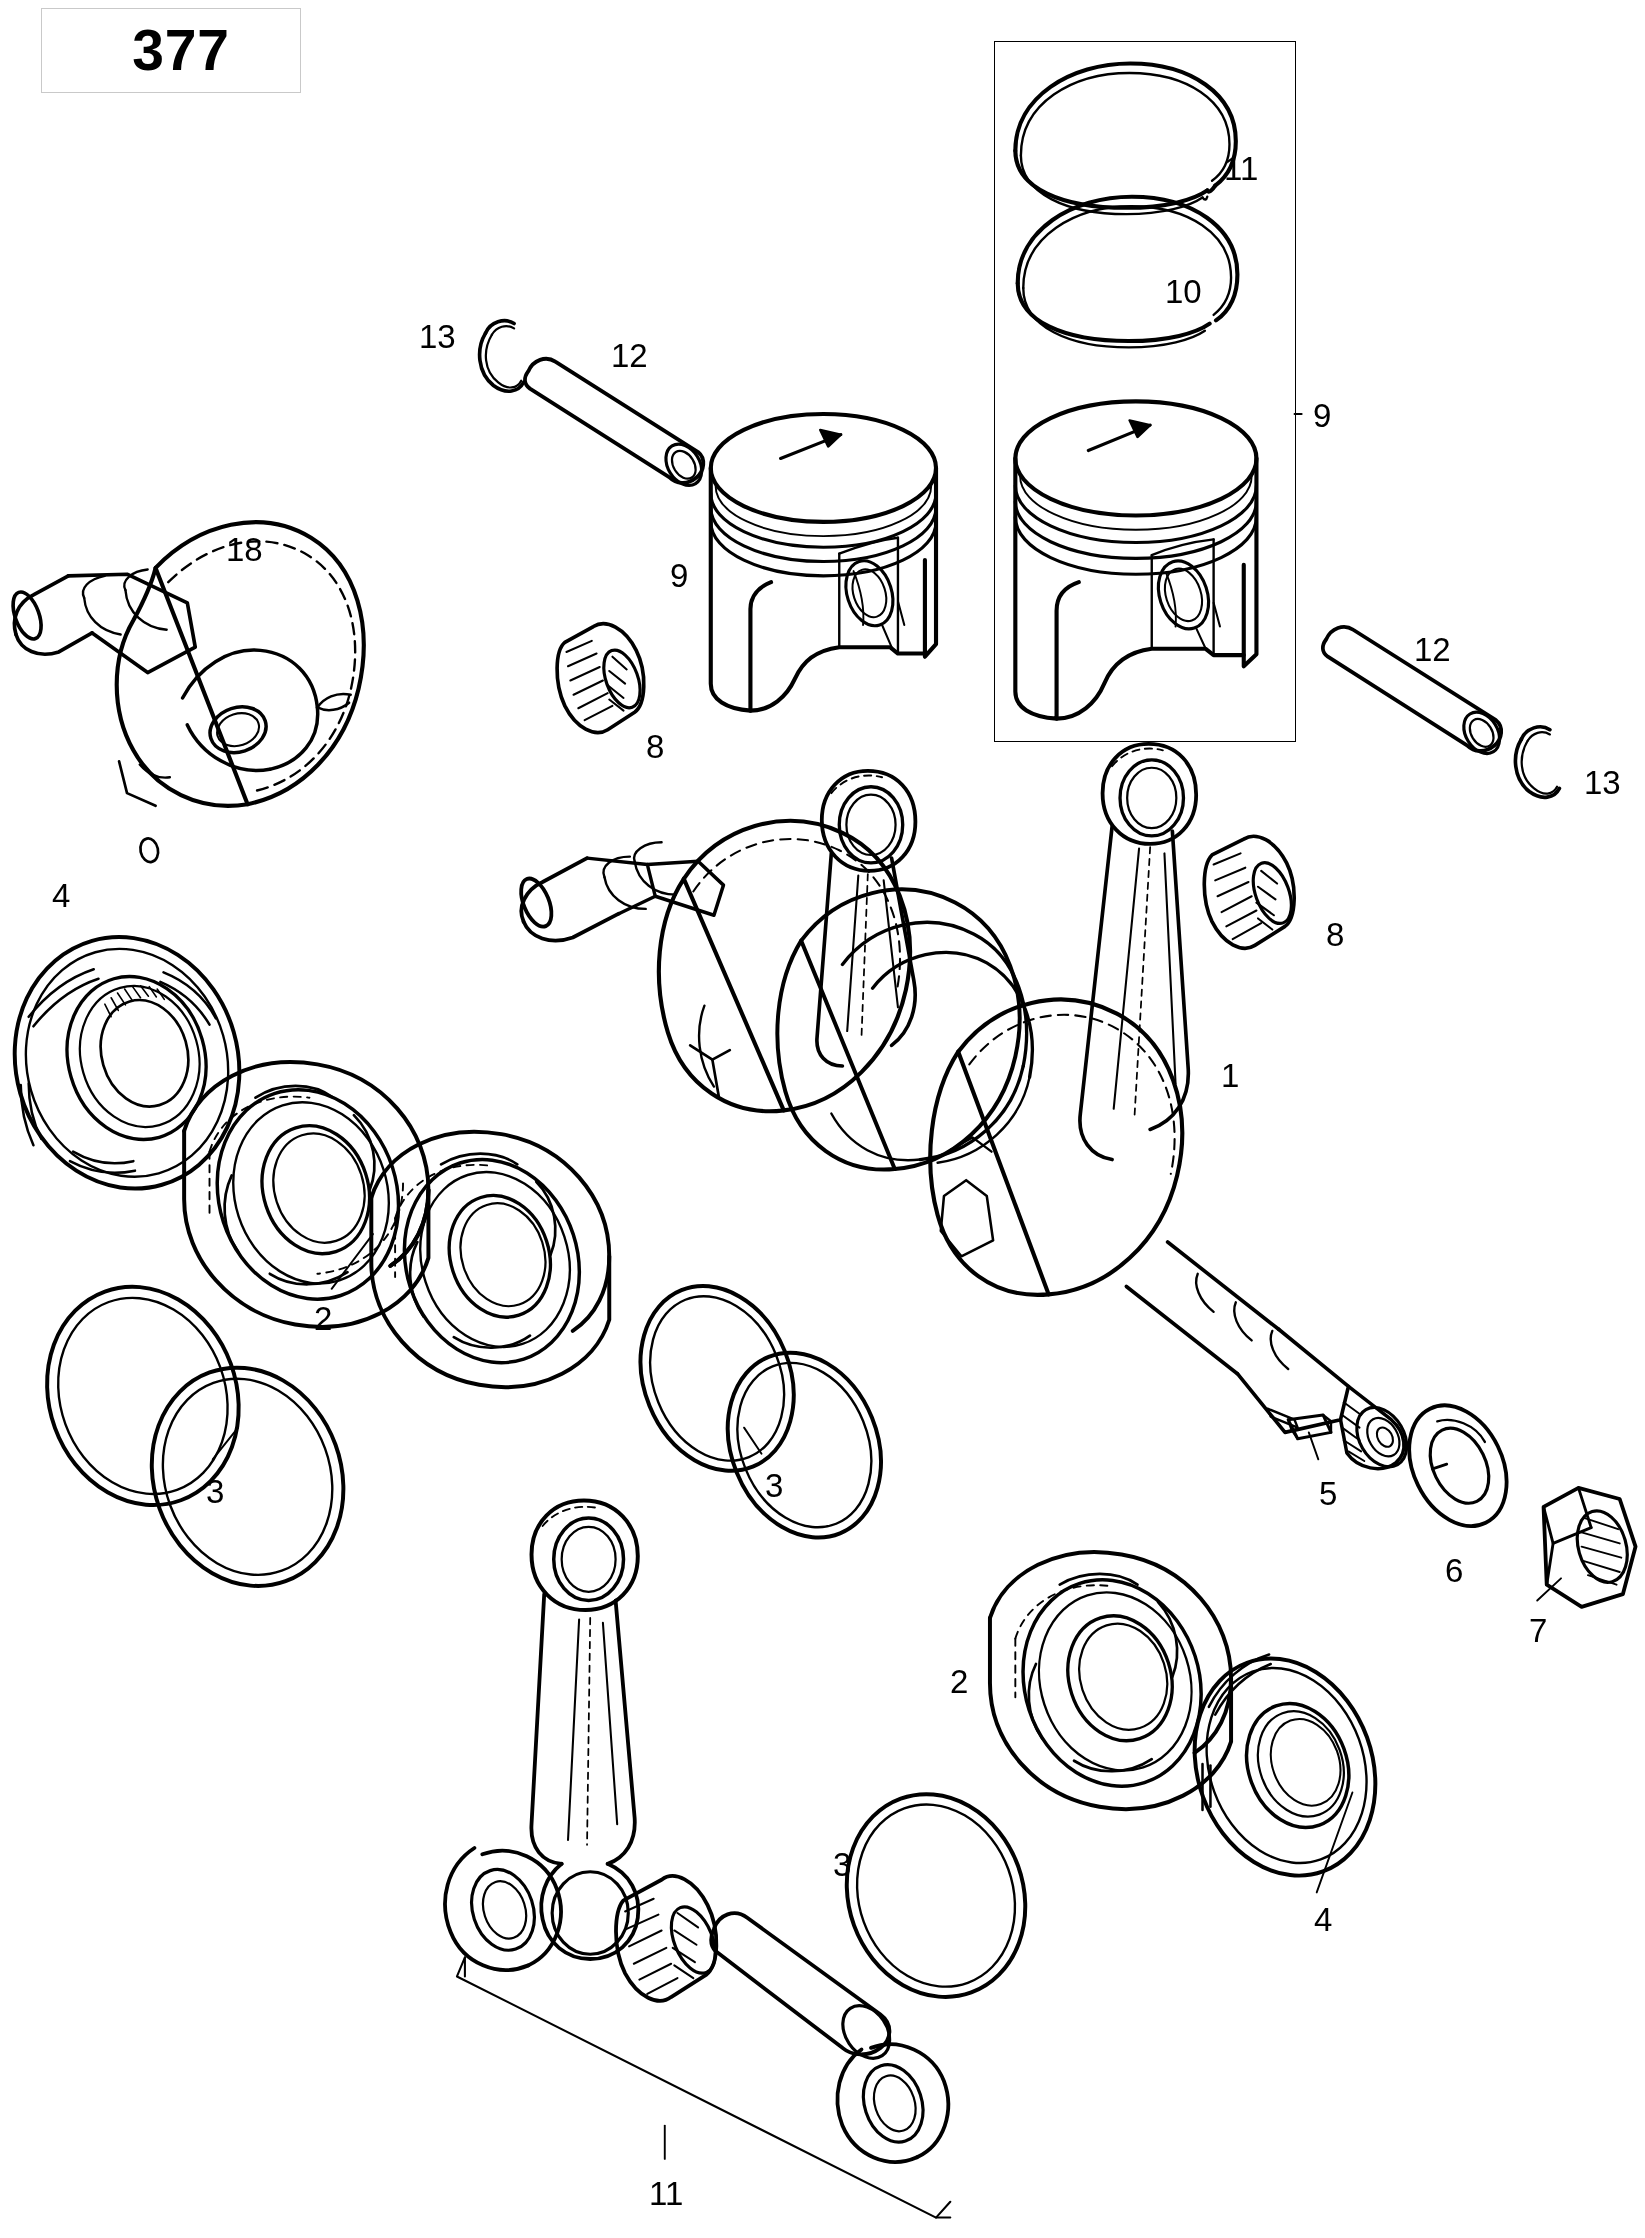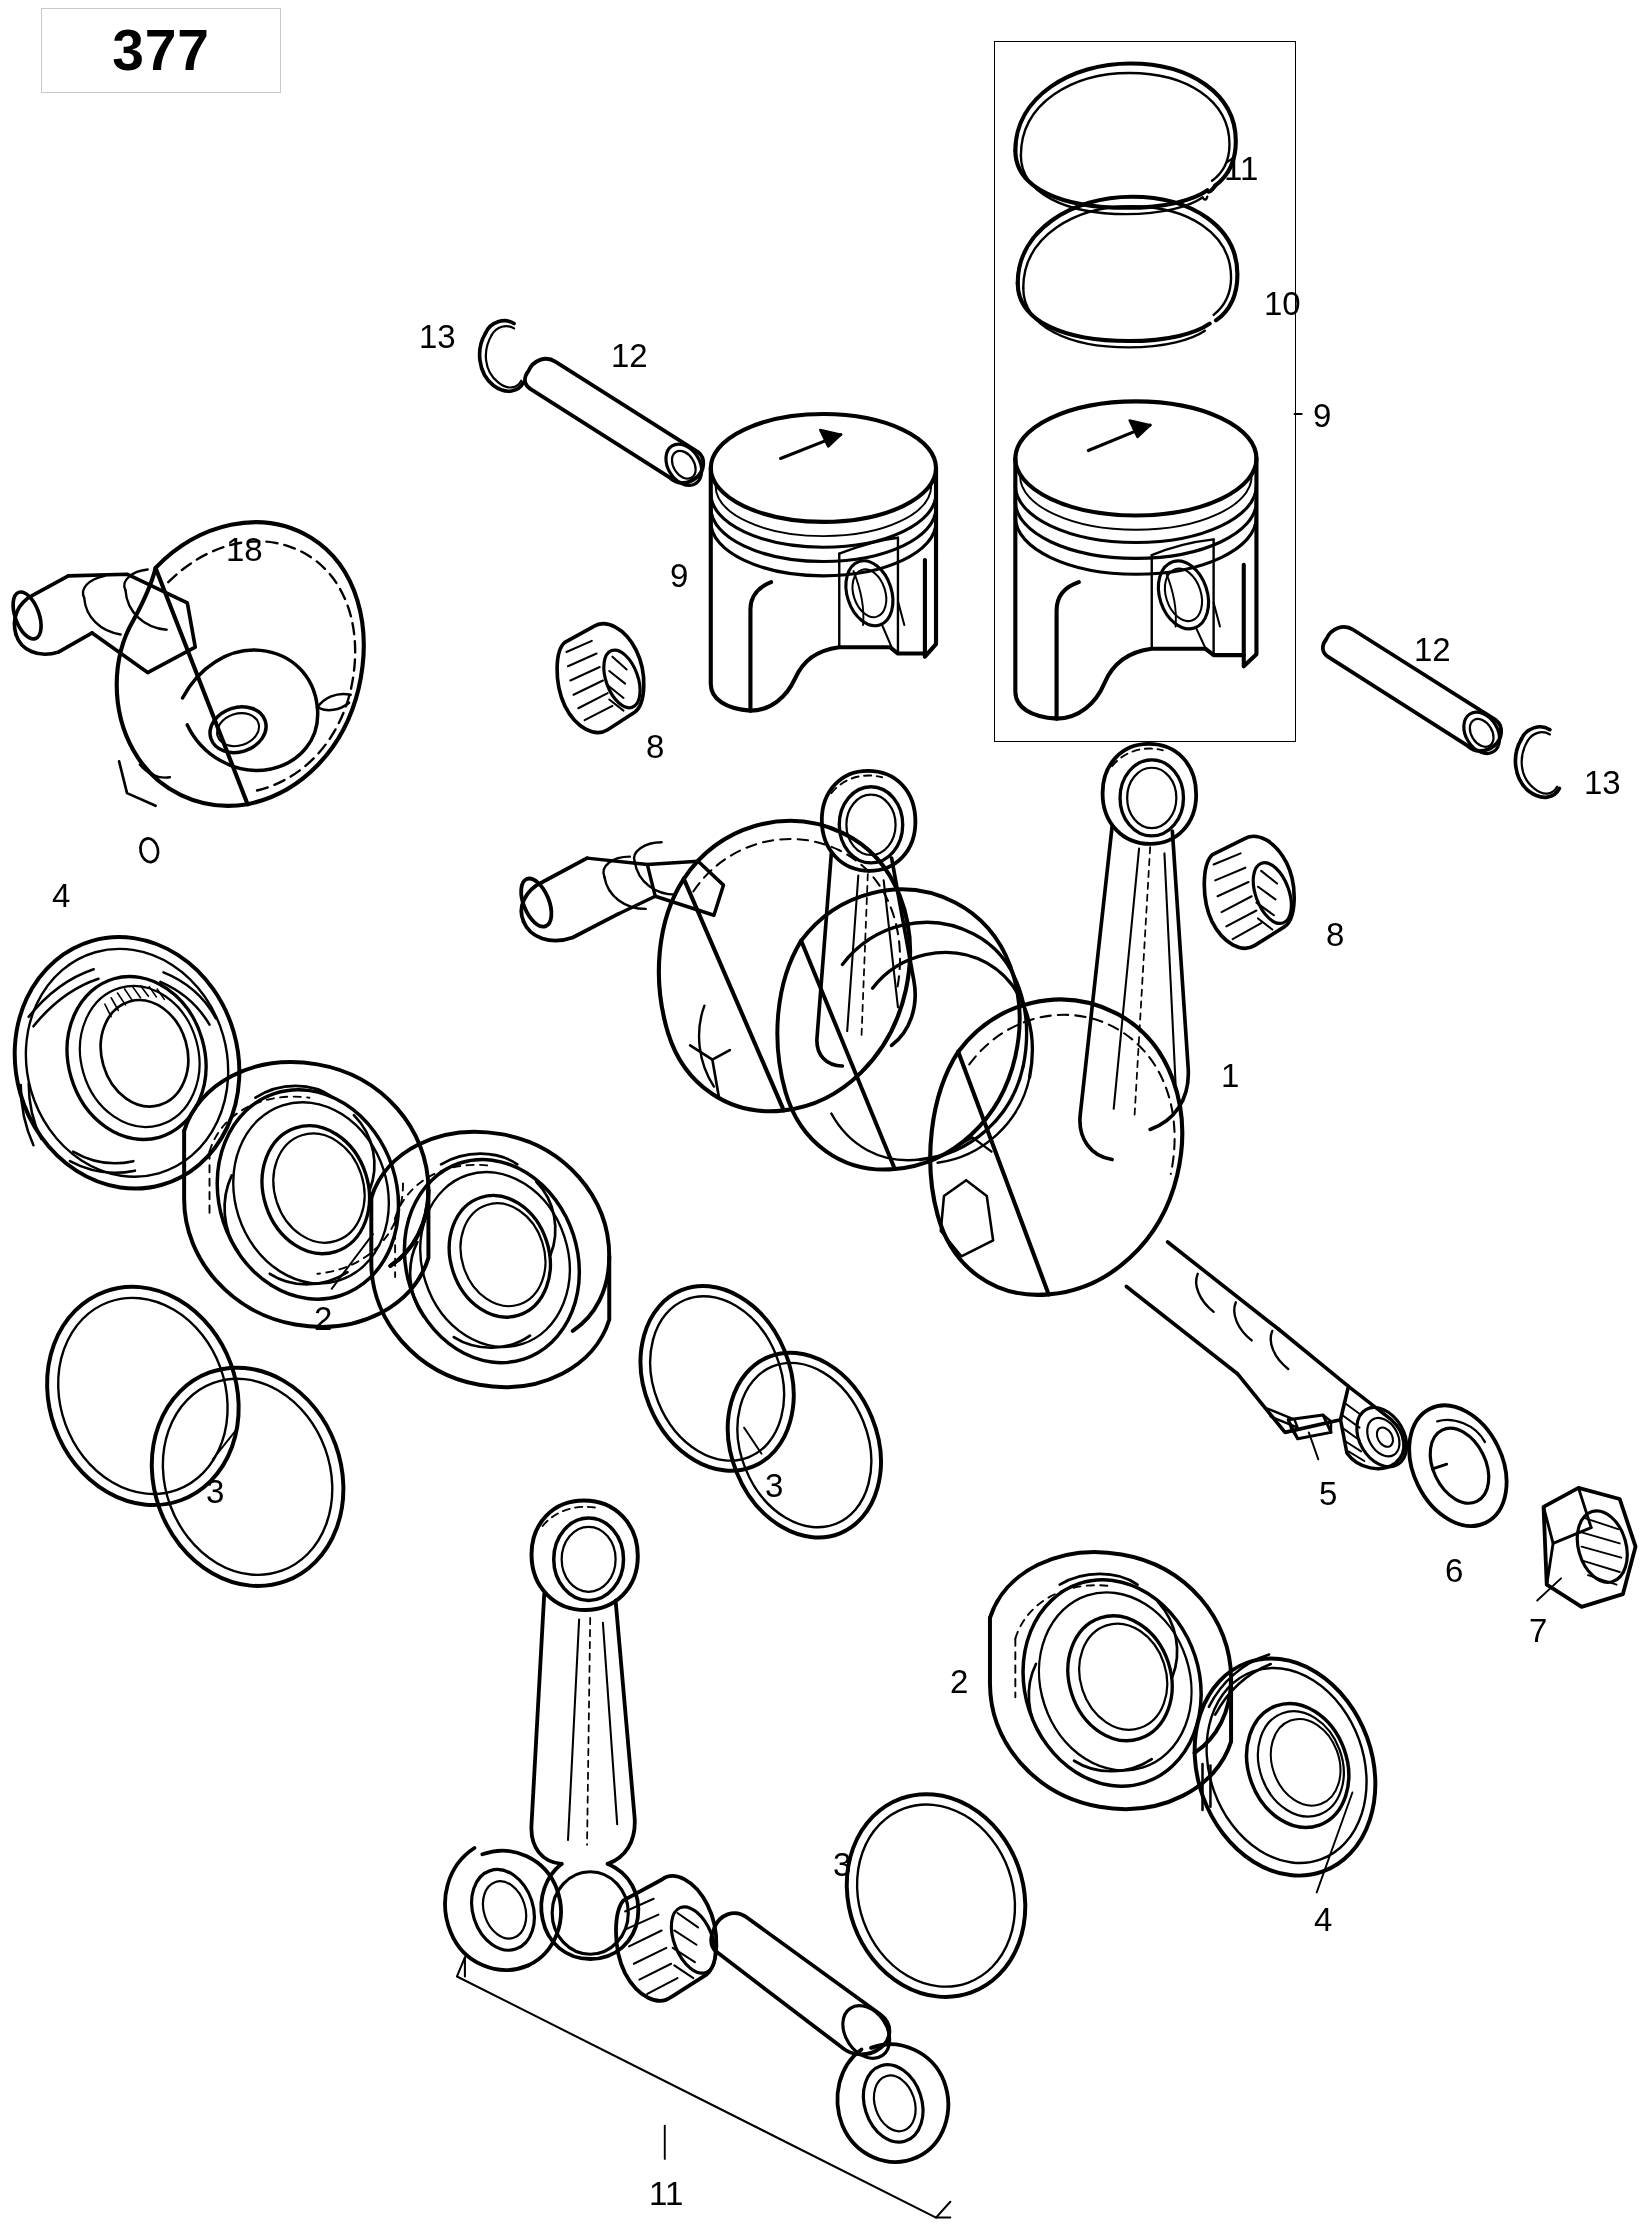--- a/index.html
+++ b/index.html
@@ -3,21 +3,21 @@
 <meta charset="utf-8">
 <style>
   html,body{margin:0;padding:0;background:#fff;}
   body{width:1646px;height:2239px;position:relative;
        font-family:"Liberation Sans","DejaVu Sans",sans-serif;
        color:#000;overflow:hidden;}
   #stage{position:absolute;inset:0;width:1646px;height:2239px;background:#ffffff;}
   svg.layer{position:absolute;left:0;top:0;width:1646px;height:2239px;}
   .pagebox{position:absolute;left:41px;top:8px;width:238px;height:83px;
            border:1.6px solid #c9c9c9;background:#fff;
-           display:flex;align-items:center;justify-content:center;}
+           display:flex;align-items:center;justify-content:center;padding-left:20px;}
   .pagenum{font-size:57px;font-weight:bold;letter-spacing:0.8px;line-height:1;}
   .cal{position:absolute;font-size:33px;line-height:1;white-space:nowrap;}
   .ringbox{position:absolute;border:1.6px solid #000;background:transparent;}
 </style>
 </head>
 <body>
 
 <div id="stage">
 
   <div class="pagebox">
@@ -460,21 +460,21 @@
           <path d="M1938,2018 L1968,1990"></path>
           <path d="M1660,2386 L1705,2260"></path>
           <path d="M838,2722 L838,2680"></path>
         </g>
 
     </g>
   </svg>
 
   <div id="callouts">
       <div class="cal" style="left: 1224px; top: 140px; margin-top: 12px;">11</div>
-      <div class="cal" style="left: 1264px; top: 275px; margin-top: 12px;">10</div>
+      <div class="cal" style="left: 1165px; top: 275px;">10</div>
       <div class="cal" style="left: 1313px; top: 399px;">9</div>
       <div class="cal" style="left: 419px; top: 320px;">13</div>
       <div class="cal" style="left: 611px; top: 339px;">12</div>
       <div class="cal" style="left: 670px; top: 559px;">9</div>
       <div class="cal" style="left: 646px; top: 730px;">8</div>
       <div class="cal" style="left: 226px; top: 533px;">18</div>
       <div class="cal" style="left: 52px; top: 879px;">4</div>
       <div class="cal" style="left: 314px; top: 1302px;">2</div>
       <div class="cal" style="left: 206px; top: 1475px;">3</div>
       <div class="cal" style="left: 765px; top: 1469px;">3</div>

